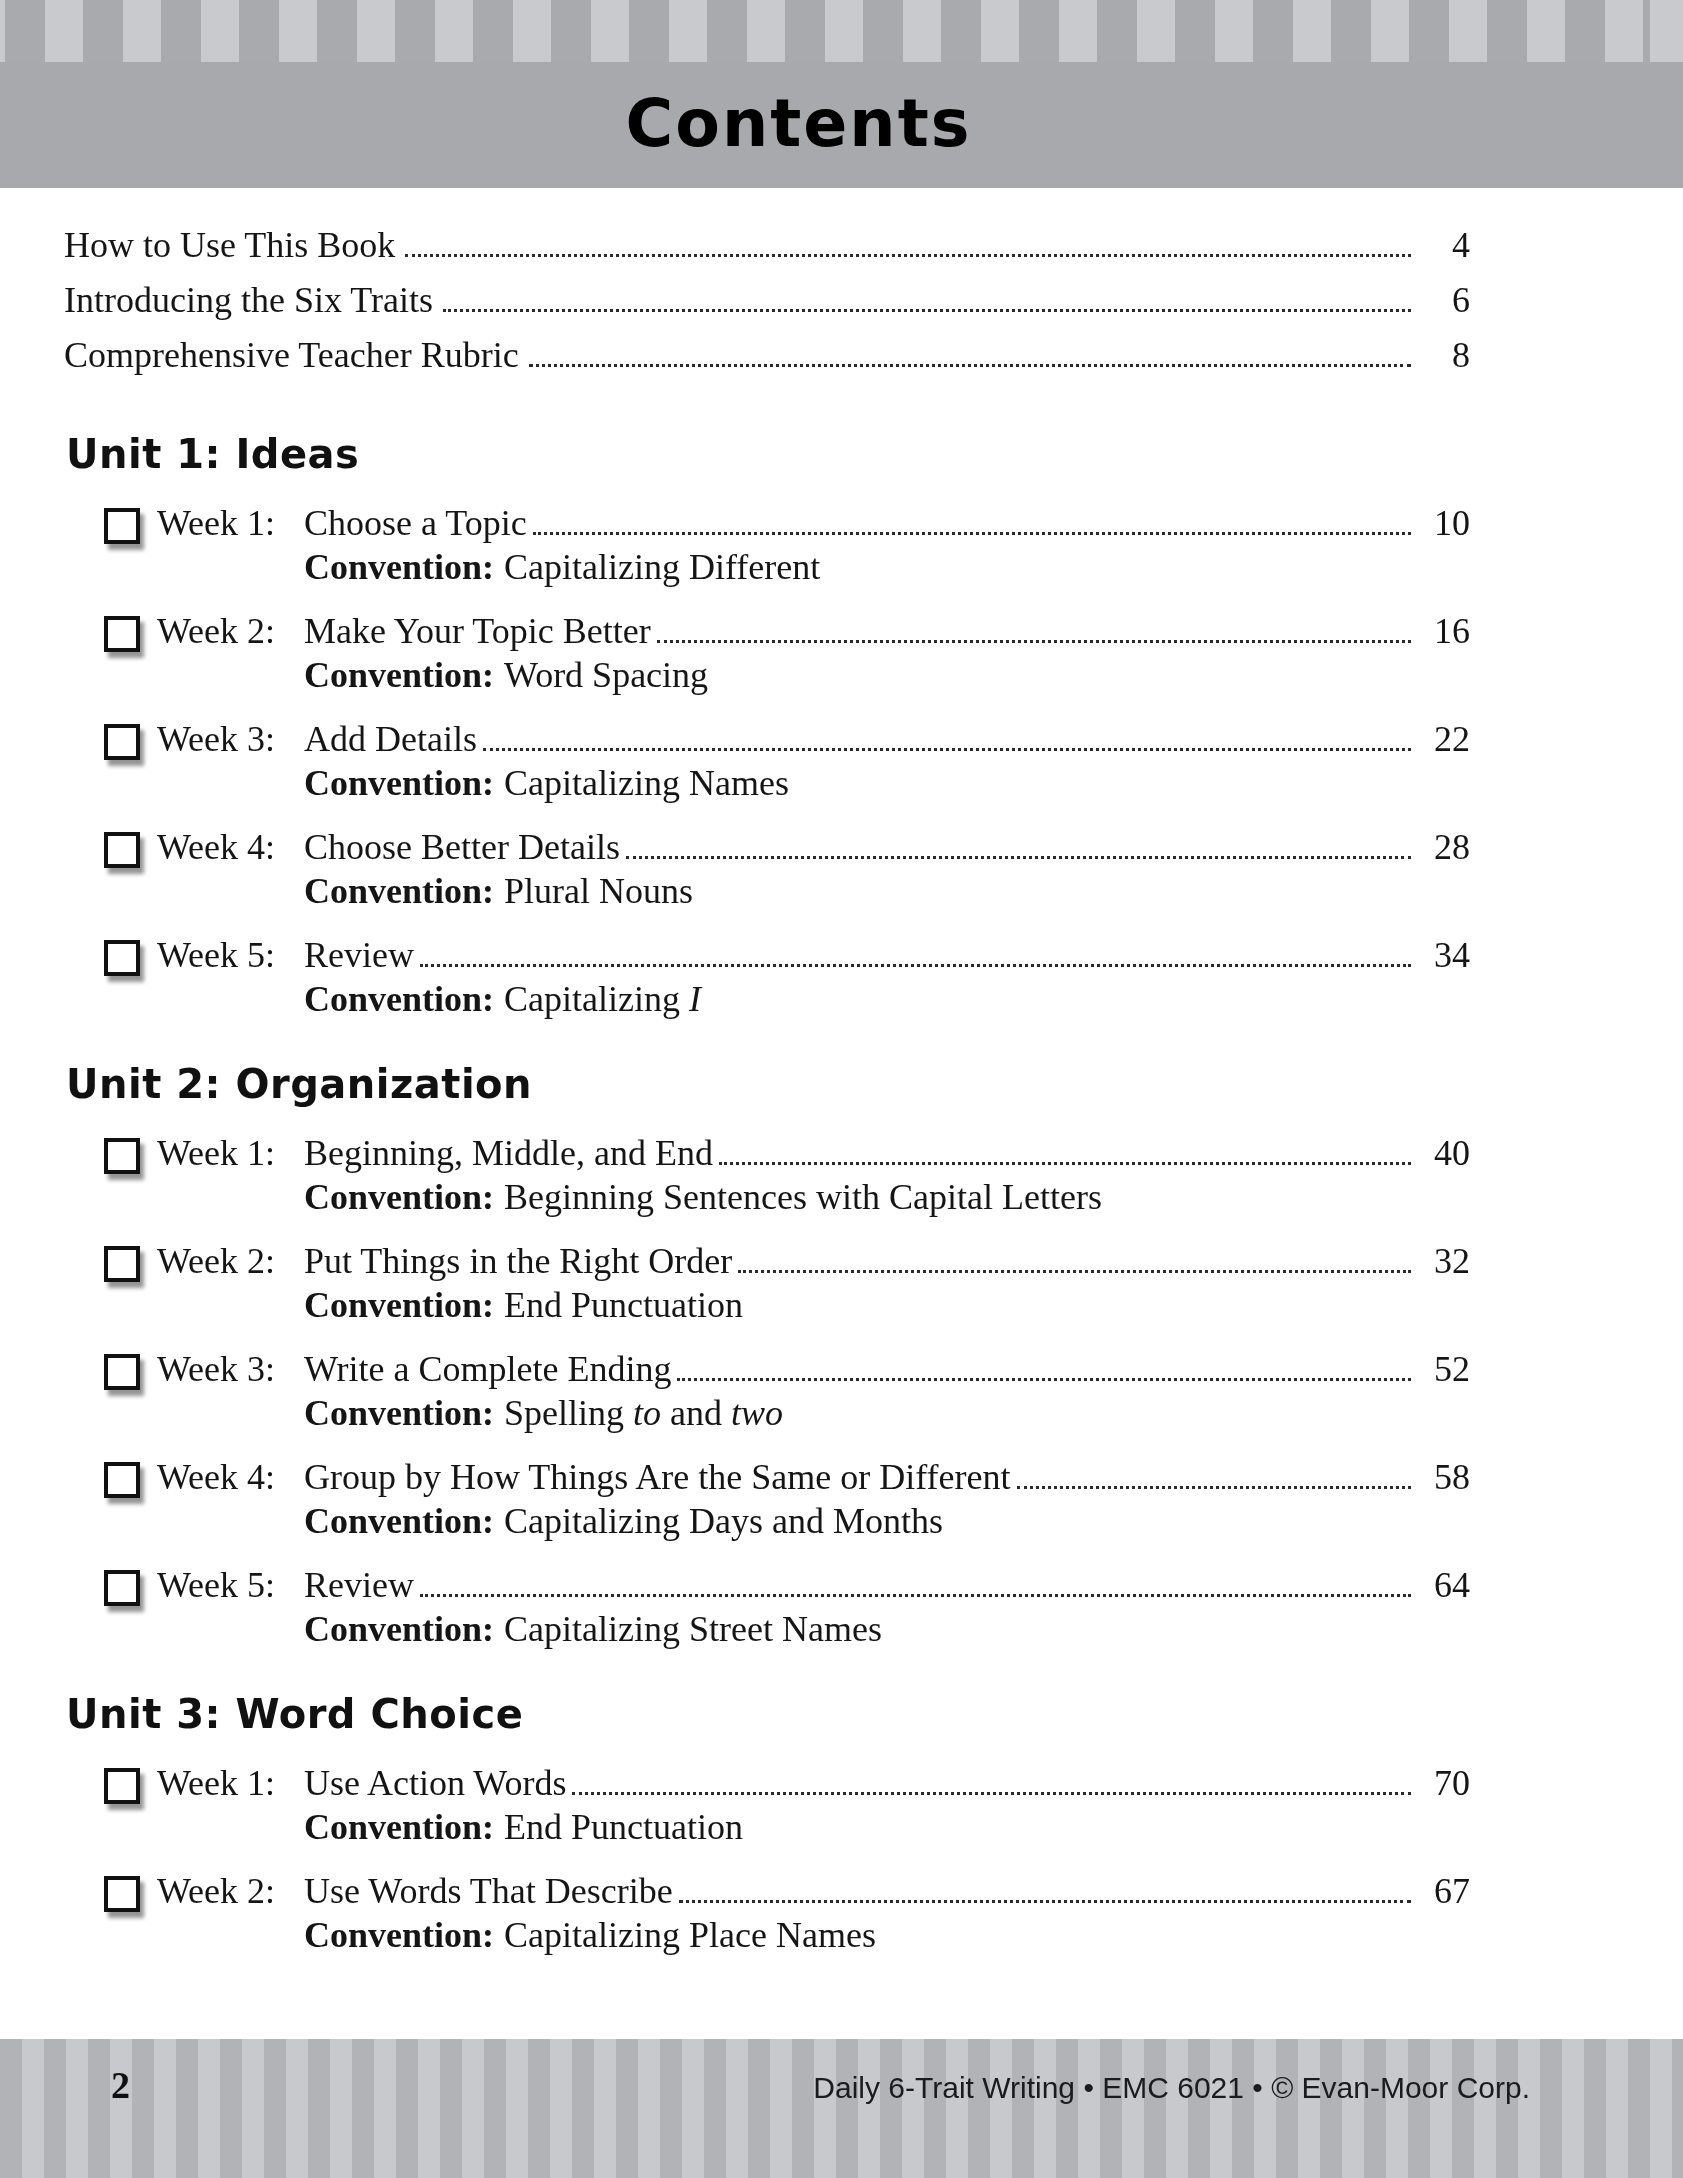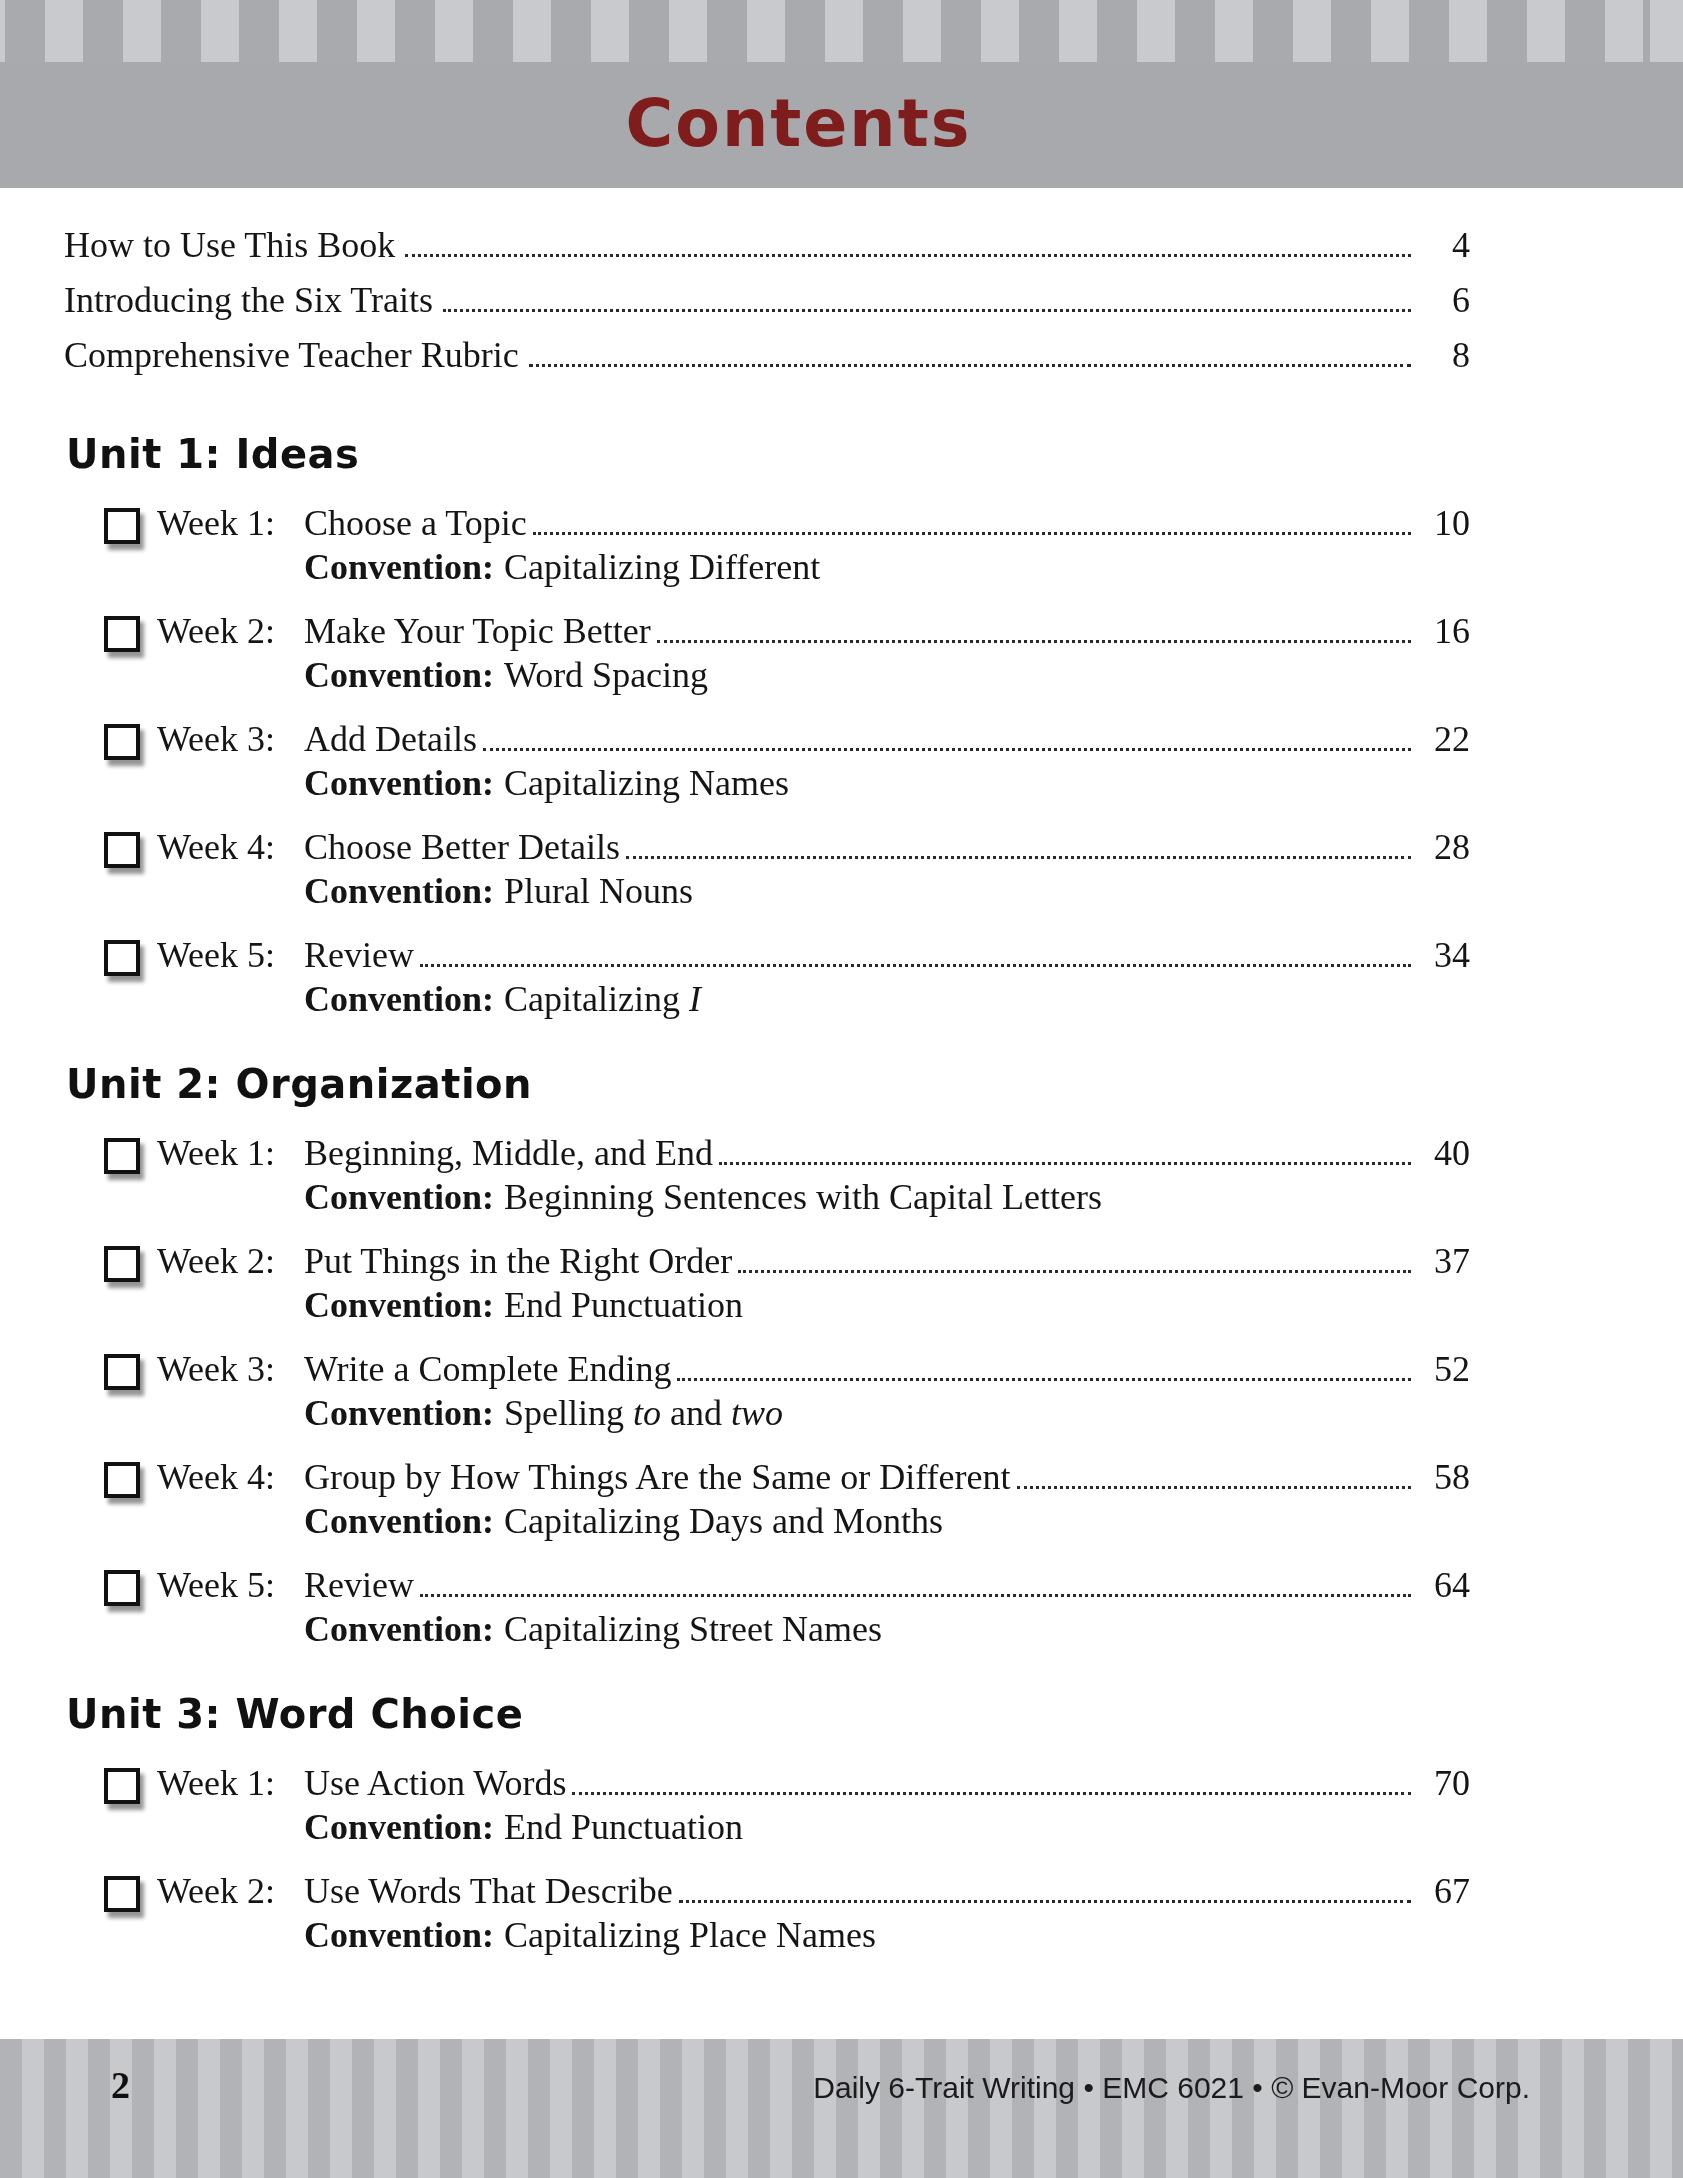--- a/index.html
+++ b/index.html
@@ -22,21 +22,21 @@
   .header-band {
     height:126px;
     background:#a8a9ac;
     display:flex; align-items:center; justify-content:center;
   }
   .header-title {
     font-family:"DejaVu Sans", sans-serif;
     font-weight:bold;
     font-size:65px;
     letter-spacing:2px;
-    color:#7f1d1d;
+    color:#000000;
     transform:translateX(-43px);
     padding-bottom:4px;
   }
 
   
   .content { padding:0 213px 0 64px; }
 
   .intro { margin-top:36px; }
   .intro-row {
     display:flex; align-items:baseline;
@@ -250,21 +250,21 @@
     </div>
   </div>
 
   <div class="week">
     <span class="checkbox"></span>
     <div class="week-body">
       <div class="week-line1">
         <span class="week-label">Week 2:</span>
         <span class="week-title">Put Things in the Right Order</span>
         <span class="leader"></span>
-        <span class="pagenum">37</span>
+        <span class="pagenum">32</span>
       </div>
       <div class="week-line2">
         <span class="conv-label">Convention:</span><span class="conv-text"><span>End Punctuation</span></span>
       </div>
     </div>
   </div>
 
   <div class="week">
     <span class="checkbox"></span>
     <div class="week-body">

